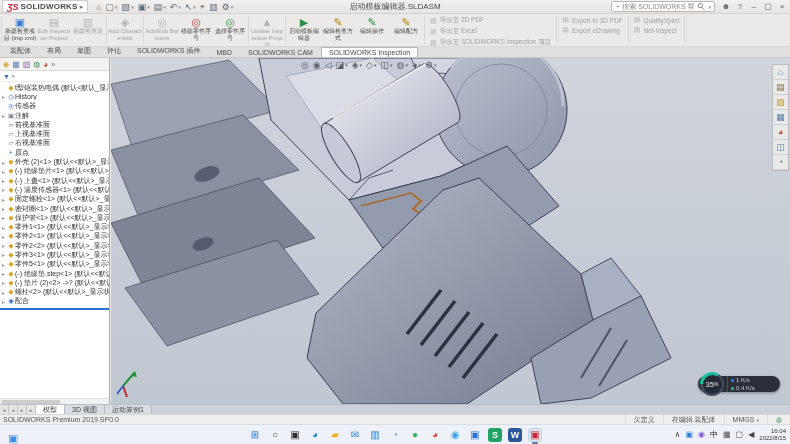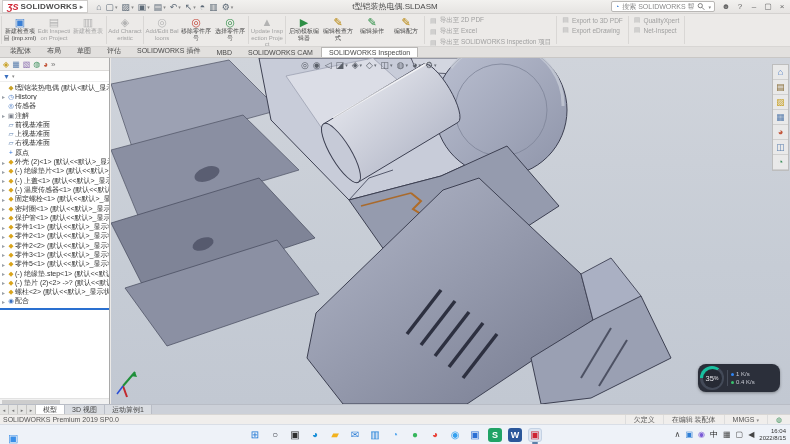--- a/index.html
+++ b/index.html
@@ -71,21 +71,21 @@
   #viewport { position:absolute; left:111px; top:58px; width:679px; height:346px;
     background:linear-gradient(180deg,#d0d4db 0%,#c6ccd5 60%,#c2c8d2 100%); overflow:hidden; }
   #headsup { position:absolute; left:190px; top:0; display:flex; gap:4px; align-items:center; height:13px; }
   .hu { display:flex; align-items:center; color:#5a5f68; font-size:9px; }
   .hu .c { font-size:5px; color:#6a6f78; margin-left:1px; }
   #taskpane { position:absolute; right:1px; top:6px; width:17px; background:#e9e9e9;
     border:1px solid #bdbdbd; display:flex; flex-direction:column; }
   .tp { height:15px; border-bottom:1px solid #d0d0d0; display:flex; align-items:center;
     justify-content:center; font-size:9px; }
   #triad { position:absolute; left:2px; bottom:6px; }
-  #perf { position:absolute; right:10px; bottom:12px; width:82px; height:28px;
+  #perf { position:absolute; right:10px; bottom:12px; width:82px; height:16px;
     background:#2b2f3a; border-radius:8px; display:flex; align-items:center; box-shadow:0 1px 3px rgba(0,0,0,.35); }
   #perf-ring { width:24px; height:24px; border-radius:50%; margin-left:2px; flex:none;
     background:conic-gradient(from -90deg,#19c0a0 0 126deg,#434a58 126deg 360deg);
     display:flex; align-items:center; justify-content:center; }
   #perf-ring .inner { width:19px; height:19px; border-radius:50%; background:#262a34;
     display:flex; align-items:center; justify-content:center; color:#e8e8ec; font-size:7.5px; }
   #perf-ring .pct { font-size:5px; }
   #perf-sep { width:1px; height:16px; background:#474d5a; margin:0 3px; }
   .net-row { display:flex; align-items:center; gap:2px; font-size:6px; color:#c9ccd4; line-height:8px; }
   .dot { width:3px; height:3px; border-radius:50%; }
@@ -139,21 +139,21 @@
         <span class="qa-icon">▢<span class="c">▾</span></span>
         <span class="qa-icon">▨<span class="c">▾</span></span>
         <span class="qa-icon">▣<span class="c">▾</span></span>
         <span class="qa-icon">▤<span class="c">▾</span></span>
         <span class="qa-icon">↶<span class="c">▾</span></span>
         <span class="qa-icon">↖<span class="c">▾</span></span>
         <span class="qa-icon">◓</span>
         <span class="qa-icon">▥</span>
         <span class="qa-icon">⚙<span class="c">▾</span></span>
       </div>
-    <div id="doc-title">t型铠装热电偶.SLDASM</div>
+    <div id="doc-title">启动模板编辑器.SLDASM</div>
     <div id="tb-right">
       <div id="searchbox">
         <span style="color:#3a7fd5;font-size:7px;">◔</span>
         <span class="ph">搜索 SOLIDWORKS 帮助</span>
         <svg width="9" height="9" viewBox="0 0 10 10">
           <circle cx="4" cy="4" r="2.6" fill="none" stroke="#666" stroke-width="1"></circle>
           <line x1="6" y1="6" x2="9" y2="9" stroke="#666" stroke-width="1"></line>
         </svg>
         <span style="font-size:5px;color:#888">▾</span>
       </div>

